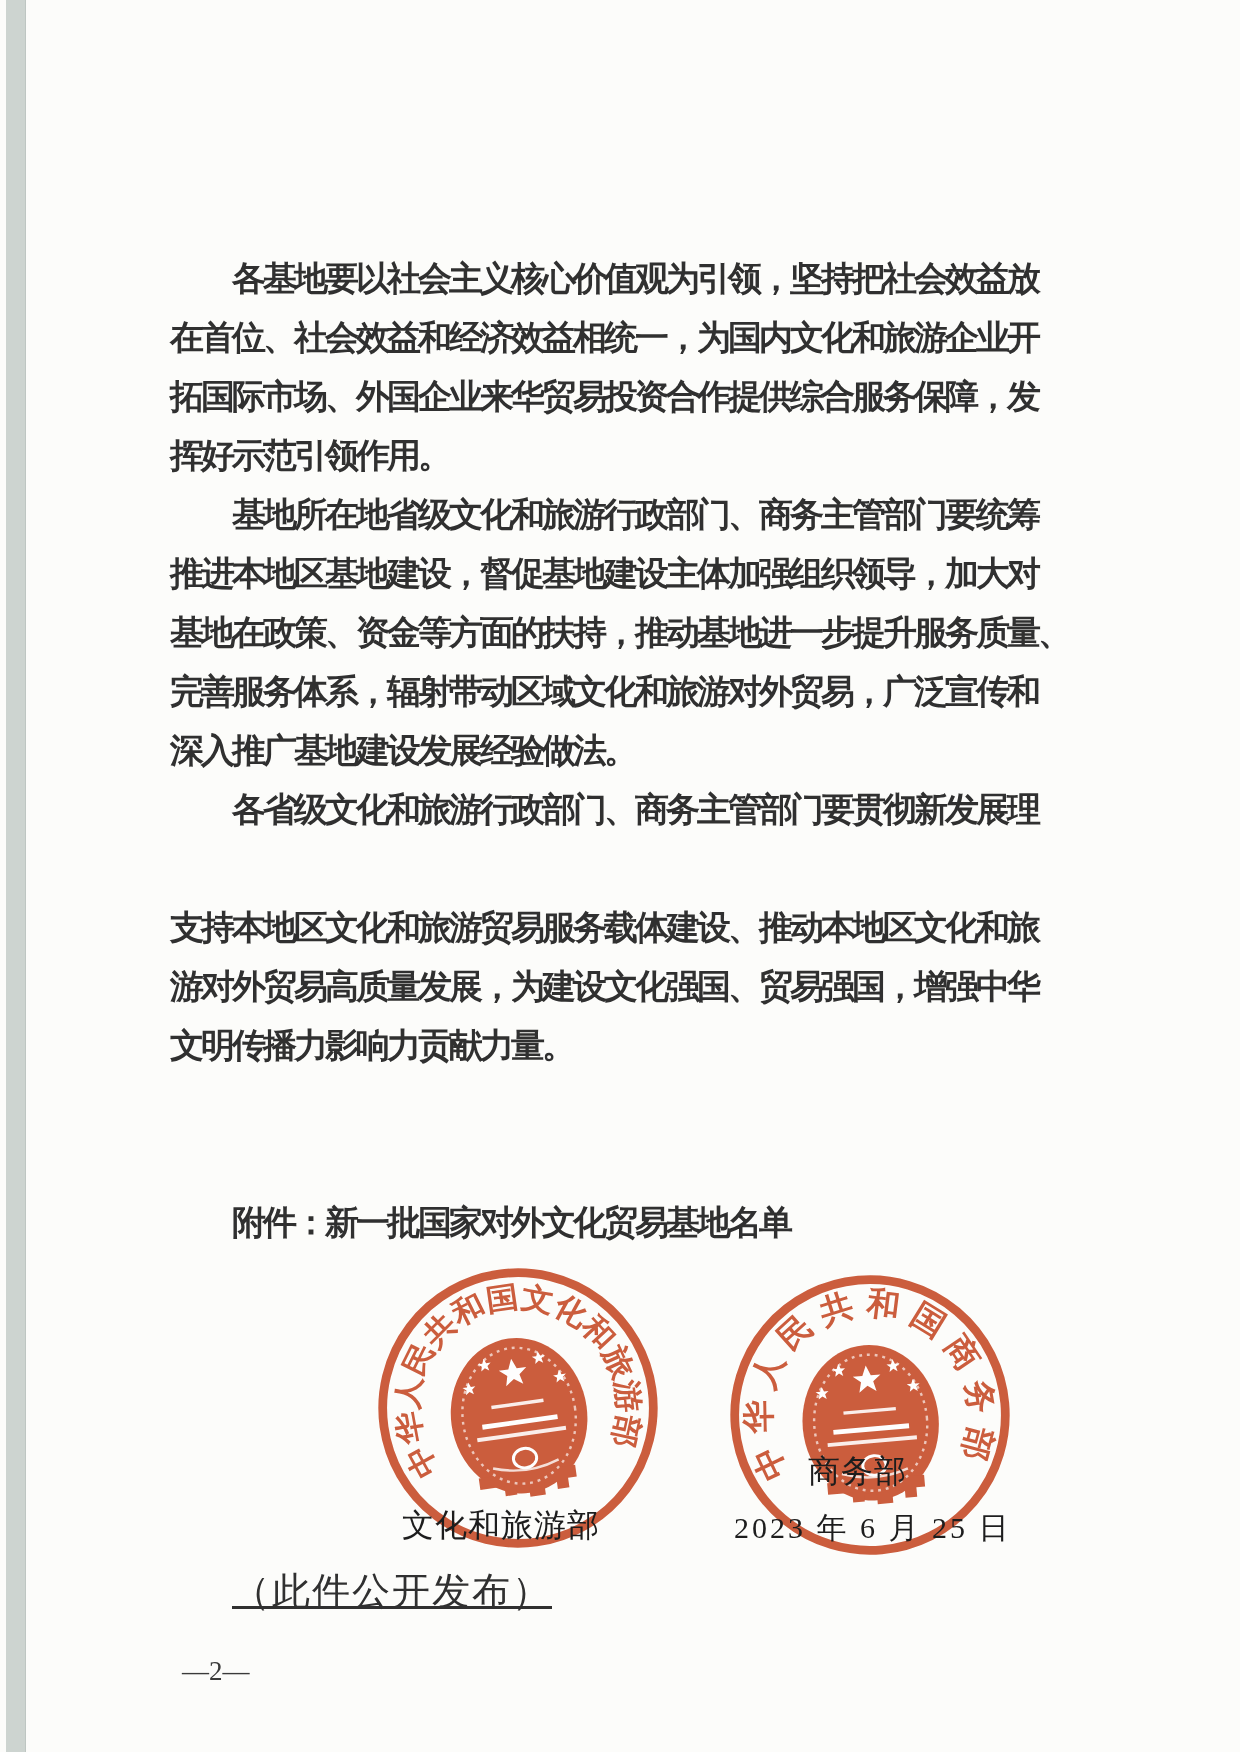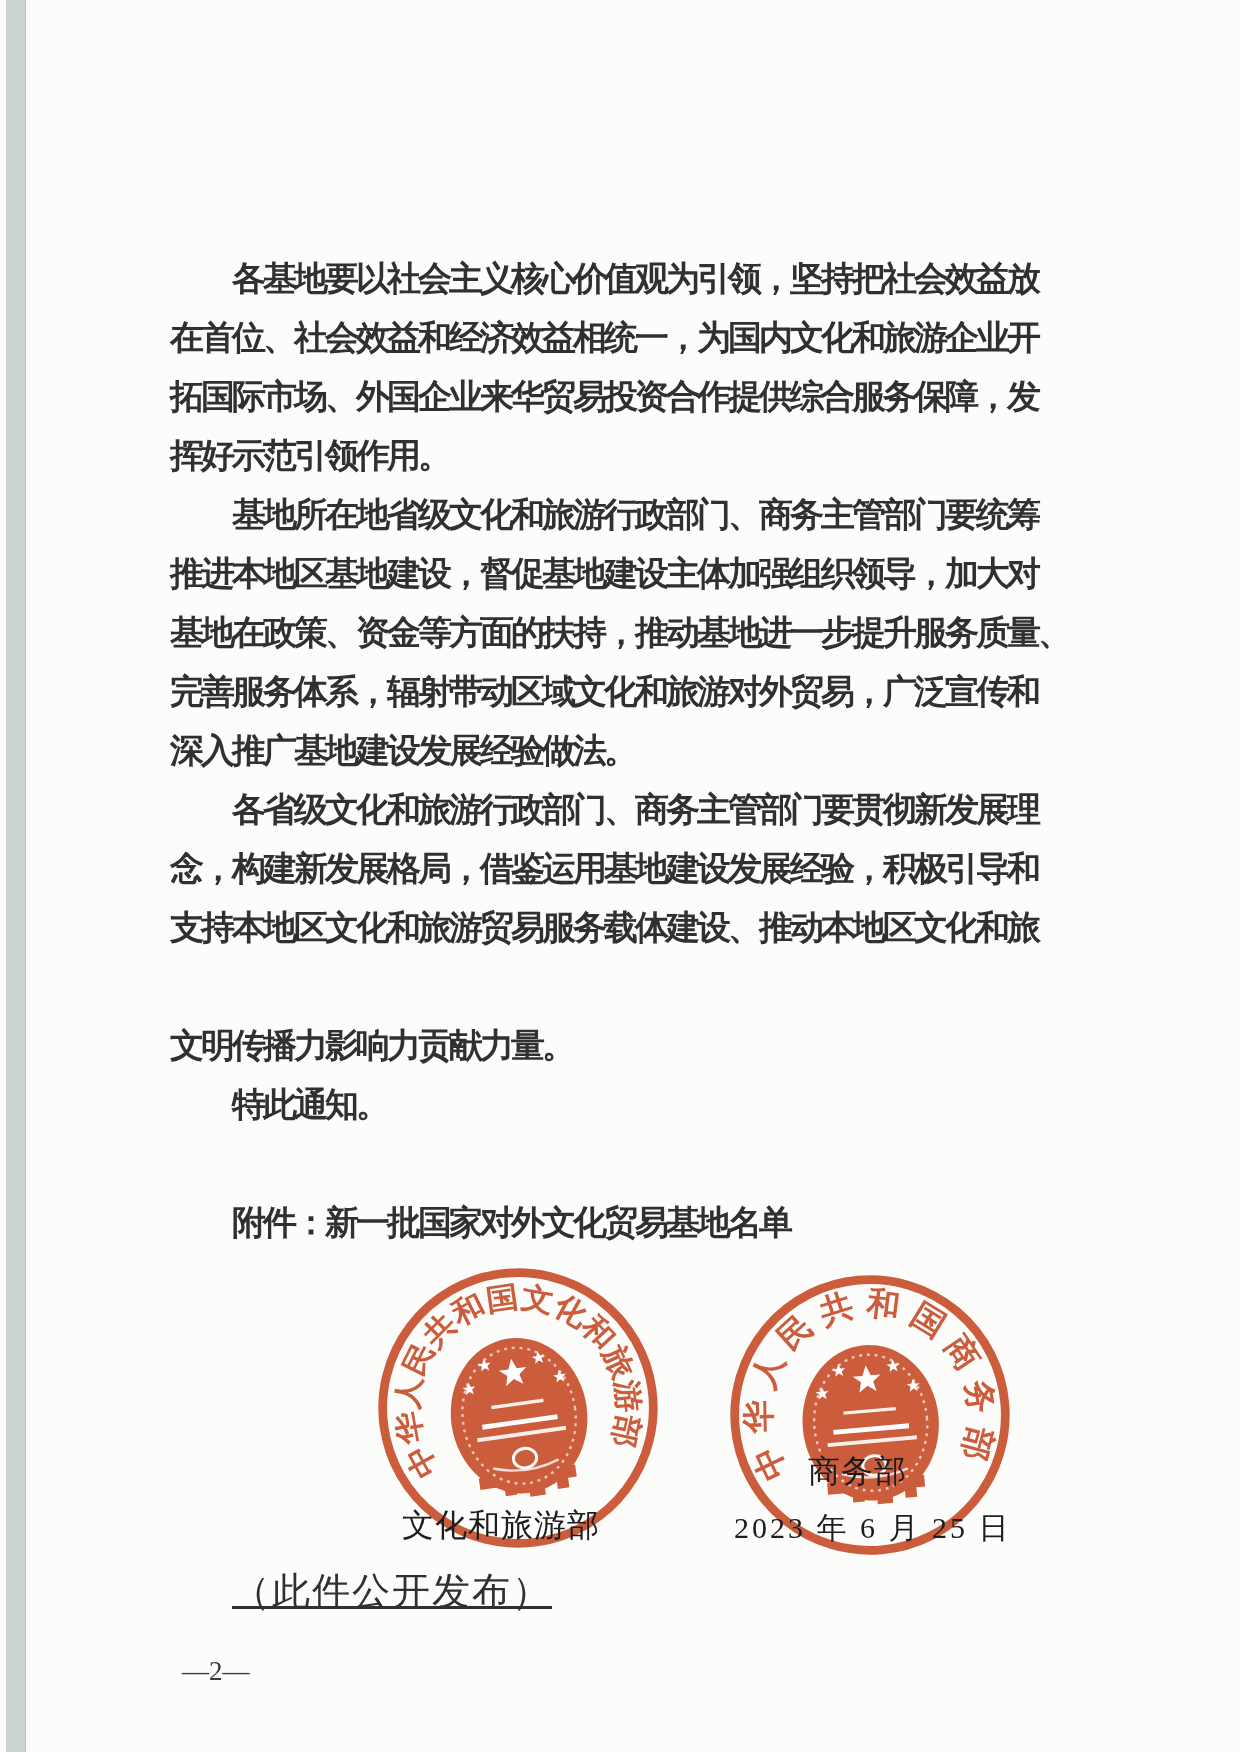--- a/index.html
+++ b/index.html
@@ -38,24 +38,23 @@
   <div class="line indent" style="--i:0">各基地要以社会主义核心价值观为引领，坚持把社会效益放</div>
   <div class="line" style="--i:1">在首位、社会效益和经济效益相统一，为国内文化和旅游企业开</div>
   <div class="line" style="--i:2">拓国际市场、外国企业来华贸易投资合作提供综合服务保障，发</div>
   <div class="line indent" style="--i:4">基地所在地省级文化和旅游行政部门、商务主管部门要统筹</div>
   <div class="line" style="--i:3">挥好示范引领作用。</div>
   <div class="line" style="--i:5">推进本地区基地建设，督促基地建设主体加强组织领导，加大对</div>
   <div class="line" style="--i:6">基地在政策、资金等方面的扶持，推动基地进一步提升服务质量、</div>
   <div class="line" style="--i:7">完善服务体系，辐射带动区域文化和旅游对外贸易，广泛宣传和</div>
   <div class="line" style="--i:8">深入推广基地建设发展经验做法。</div>
   <div class="line indent" style="--i:9">各省级文化和旅游行政部门、商务主管部门要贯彻新发展理</div>
-  <div class="line" style="--i:10">念，构建新发展格局，借鉴运用基地建设发展经验，积极引导和</div>
   <div class="line" style="--i:11">支持本地区文化和旅游贸易服务载体建设、推动本地区文化和旅</div>
+  <div class="line" style="--i:12">游对外贸易高质量发展，为建设文化强国、贸易强国，增强中华</div>
   <div class="line" style="--i:13">文明传播力影响力贡献力量。</div>
-  <div class="line indent" style="--i:14">特此通知。</div>
   <div class="line indent" style="--i:16">附件：新一批国家对外文化贸易基地名单</div>
 </div>
 
 <svg width="0" height="0" style="position:absolute">
   <defs>
     <path id="star" d="M0,-10 L2.9,-3.1 L9.5,-3.1 L4.2,1.2 L5.9,8.1 L0,3.9 L-5.9,8.1 L-4.2,1.2 L-9.5,-3.1 L-2.9,-3.1 Z"></path>
     <g id="emblem">
       <ellipse cx="0" cy="0" rx="70" ry="80" fill="var(--seal)"></ellipse>
       <path d="M-50 58 h100 v12 h-9 v10 h-12 v-8 h-13 v12 h-16 v-12 h-13 v8 h-12 v-10 h-25 z" fill="var(--seal)"></path>
       <ellipse cx="0" cy="0" rx="58" ry="70" fill="none" stroke="#ffffff" stroke-width="2.5" stroke-dasharray="3 5" opacity="0.65"></ellipse>

